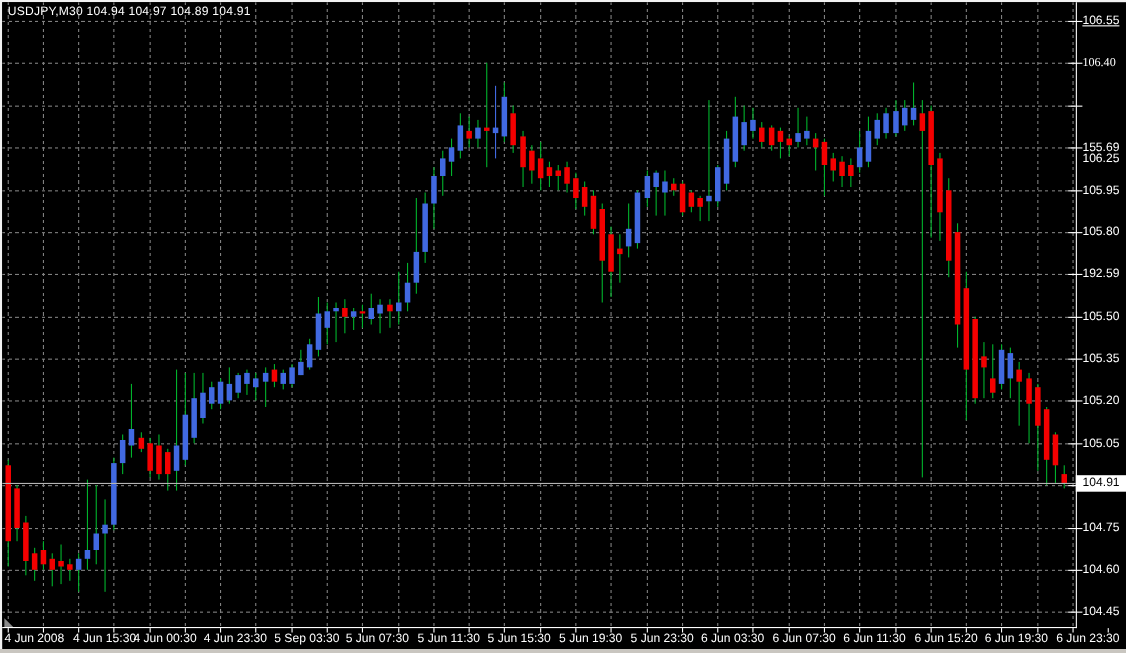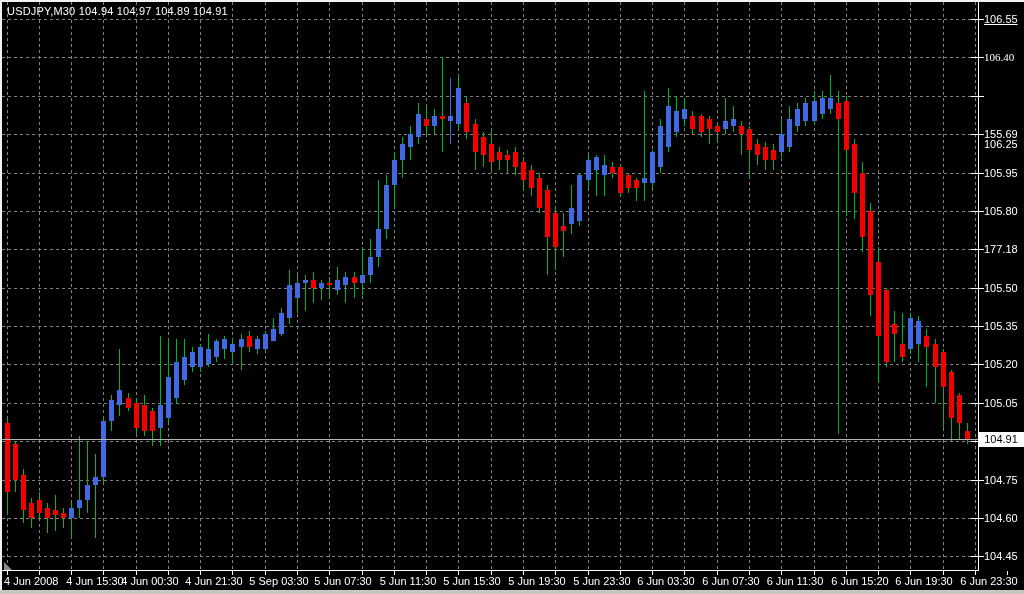--- a/index.html
+++ b/index.html
@@ -344,21 +344,21 @@
       <div class="plabel" style="top: 49px; font-family: Liberation Serif, serif;">106.40</div>
       <div class="ptick" style="top: 94px;"></div>
       <div class="plabel" style="top: 88px; margin-top: 48px;">106.25</div>
       <div class="ptick" style="top: 132px;"></div>
       <div class="plabel" style="top: 126px;">155.69</div>
       <div class="ptick" style="top: 171px;"></div>
       <div class="plabel" style="top: 165px;">105.95</div>
       <div class="ptick" style="top: 209px;"></div>
       <div class="plabel" style="top: 203px;">105.80</div>
       <div class="ptick" style="top: 247px;"></div>
-      <div class="plabel" style="top: 241px;">177.18</div>
+      <div class="plabel" style="top: 241px;">192.59</div>
       <div class="ptick" style="top: 286px;"></div>
       <div class="plabel" style="top: 280px;">105.50</div>
       <div class="ptick" style="top: 324px;"></div>
       <div class="plabel" style="top: 318px;">105.35</div>
       <div class="ptick" style="top: 362px;"></div>
       <div class="plabel" style="top: 356px;">105.20</div>
       <div class="ptick" style="top: 401px;"></div>
       <div class="plabel" style="top: 395px;">105.05</div>
       <div class="ptick" style="top: 439px;"></div>
       <div class="ptick" style="top: 478px;"></div>
@@ -398,21 +398,21 @@
       <div class="ttick" style="left: 812px;"></div>
       <div class="ttick" style="left: 844px;"></div>
       <div class="ttick" style="left: 876px;"></div>
       <div class="ttick" style="left: 908px;"></div>
       <div class="ttick" style="left: 941px;"></div>
       <div class="ttick" style="left: 973px;"></div>
       <div class="ttick" style="left: 1005px;"></div>
       <div class="tlabel clamp" style="left: 2px;">4 Jun 2008</div>
       <div class="tlabel" style="left: 93px;">4 Jun 15:30</div>
       <div class="tlabel" style="left: 148px;">4 Jun 00:30</div>
-      <div class="tlabel" style="left: 212px;">4 Jun 21:30</div>
+      <div class="tlabel" style="left: 212px;">4 Jun 23:30</div>
       <div class="tlabel" style="left: 277px;">5 Sep 03:30</div>
       <div class="tlabel" style="left: 341px;">5 Jun 07:30</div>
       <div class="tlabel" style="left: 406px;">5 Jun 11:30</div>
       <div class="tlabel" style="left: 470px;">5 Jun 15:30</div>
       <div class="tlabel" style="left: 535px;">5 Jun 19:30</div>
       <div class="tlabel" style="left: 600px;">5 Jun 23:30</div>
       <div class="tlabel" style="left: 664px;">6 Jun 03:30</div>
       <div class="tlabel" style="left: 729px;">6 Jun 07:30</div>
       <div class="tlabel" style="left: 793px;">6 Jun 11:30</div>
       <div class="tlabel" style="left: 858px;">6 Jun 15:20</div>

